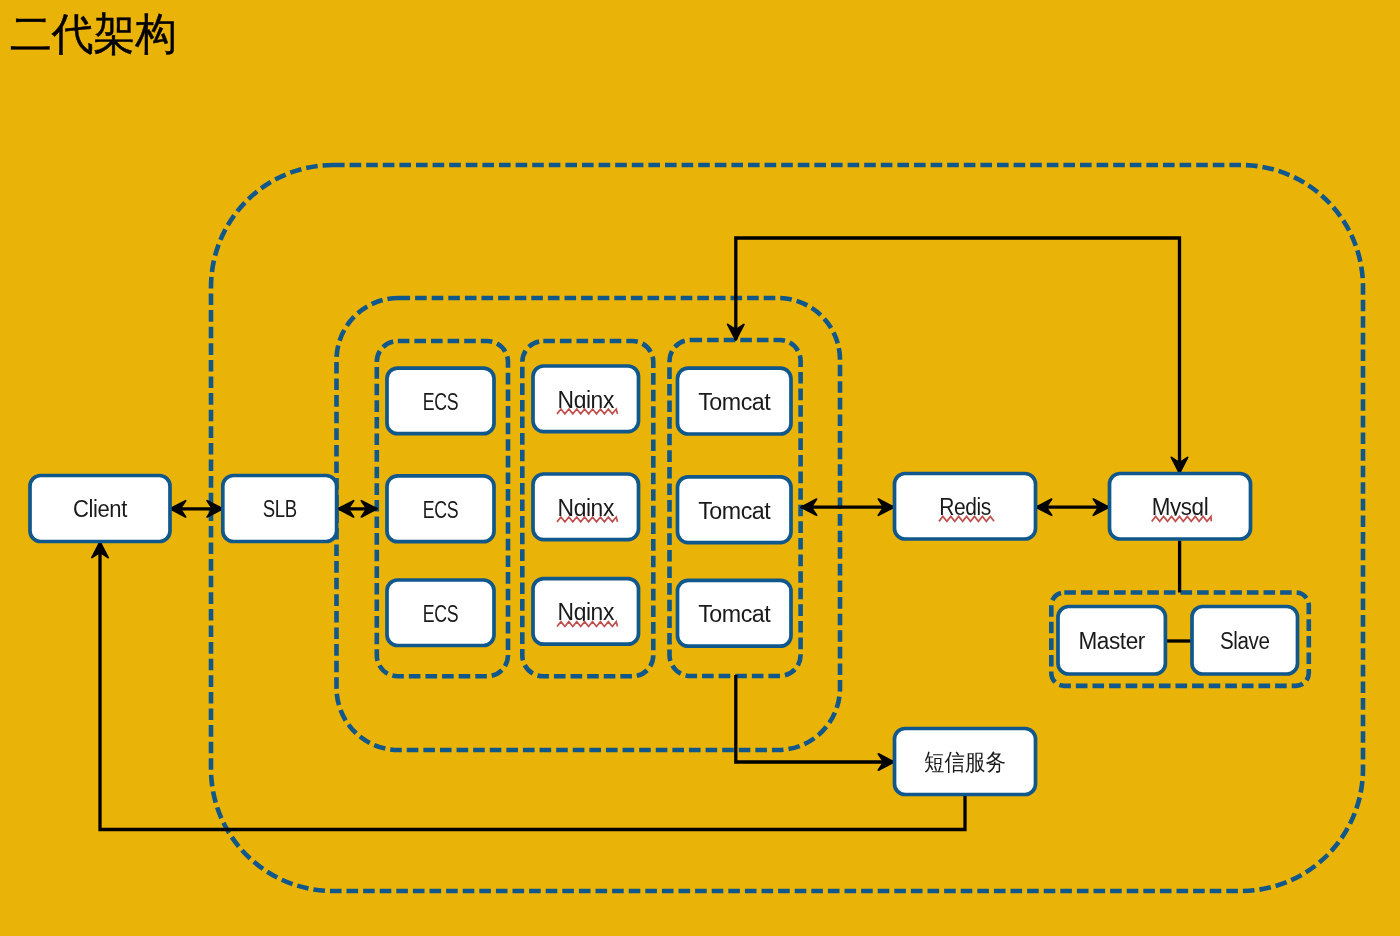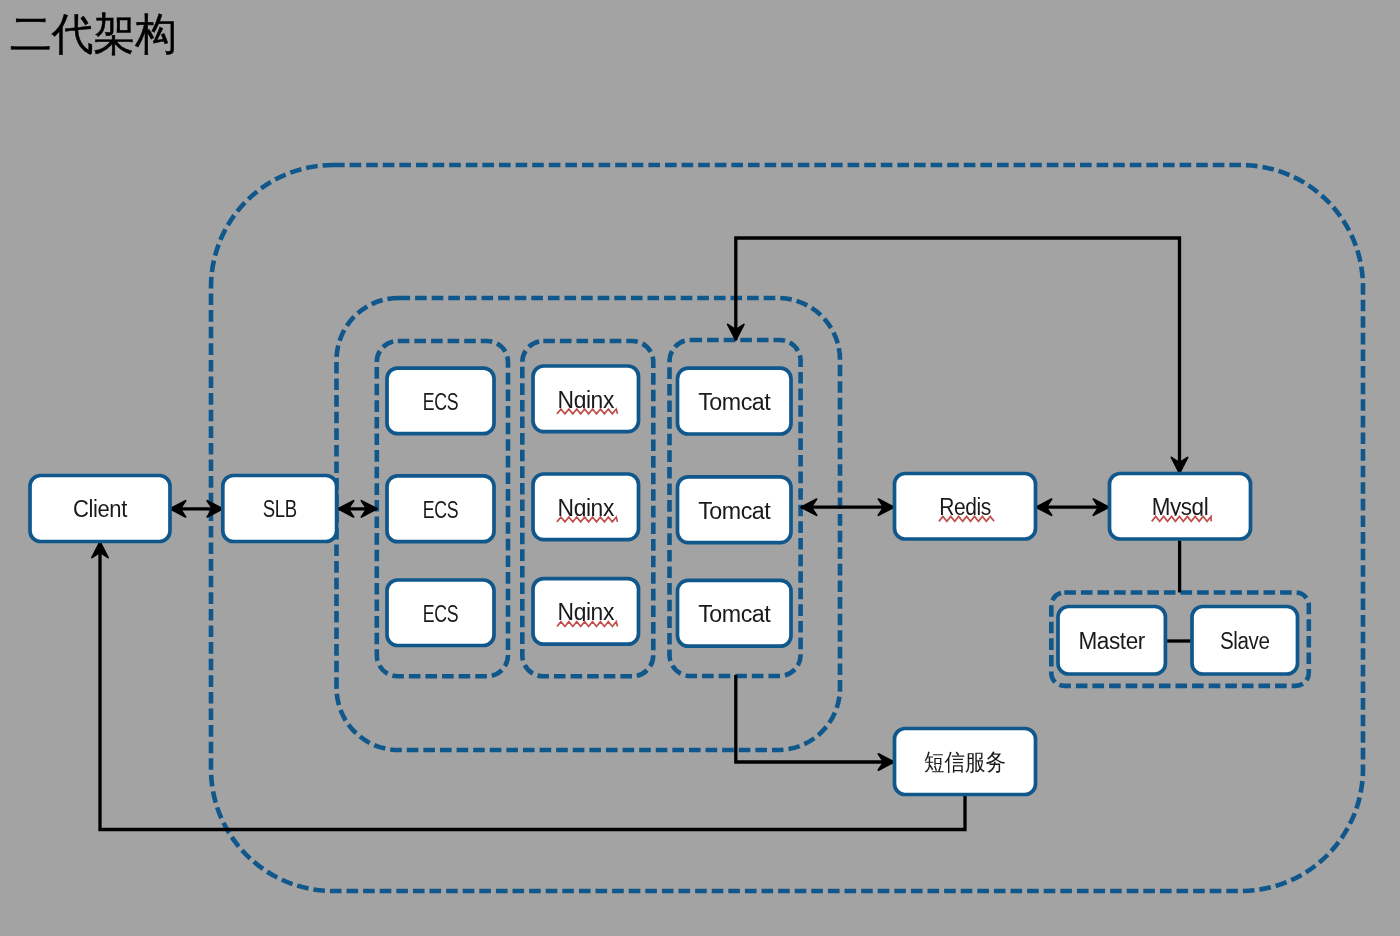--- a/index.html
+++ b/index.html
@@ -1,17 +1,17 @@
 <!DOCTYPE html>
 <html><head>
 <meta charset="utf-8">
 <style>
   html,body{margin:0;padding:0;background:#fff;}
   body{width:1400px;height:936px;overflow:hidden;font-family:"Liberation Sans",sans-serif;}
-  #stage{position:relative;width:1400px;height:936px;background:#a3a3a3;}
+  #stage{position:relative;width:1400px;height:936px;background:#eab308;}
   #title{position:absolute;left:10px;top:12px;font-size:44px;line-height:1;color:#000;white-space:nowrap;
          transform:scaleX(0.948);transform-origin:0 0;-webkit-text-stroke:0.45px #000;}
   svg#diagram{position:absolute;left:0;top:0;}
   .nodelabel{font-family:"Liberation Sans",sans-serif;font-size:23.5px;letter-spacing:-0.45px;fill:#1a1a1a;text-anchor:middle;}
   .cjklabel{font-size:23px;letter-spacing:0px;}
 </style>
 </head>
 <body>
 
 <div id="stage">

